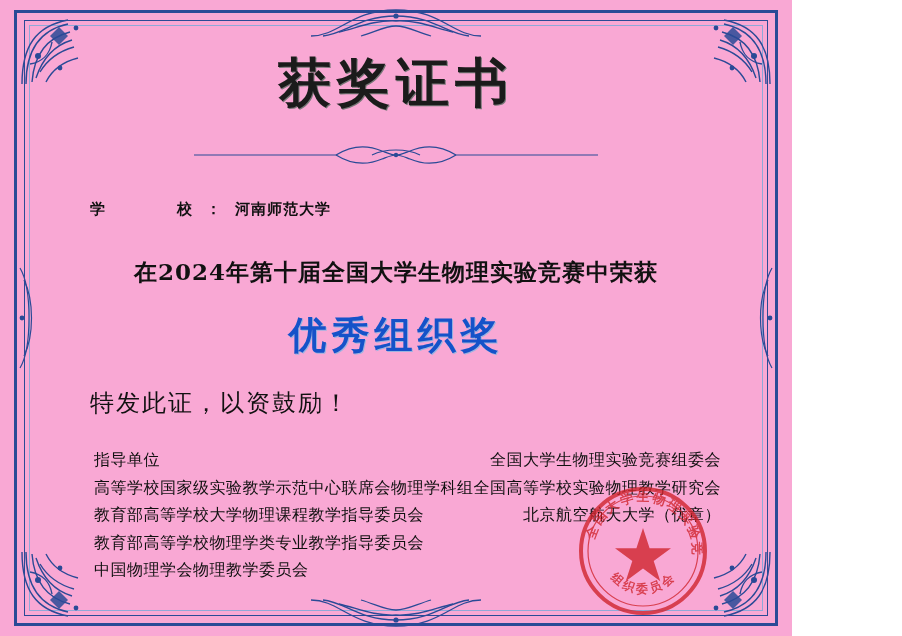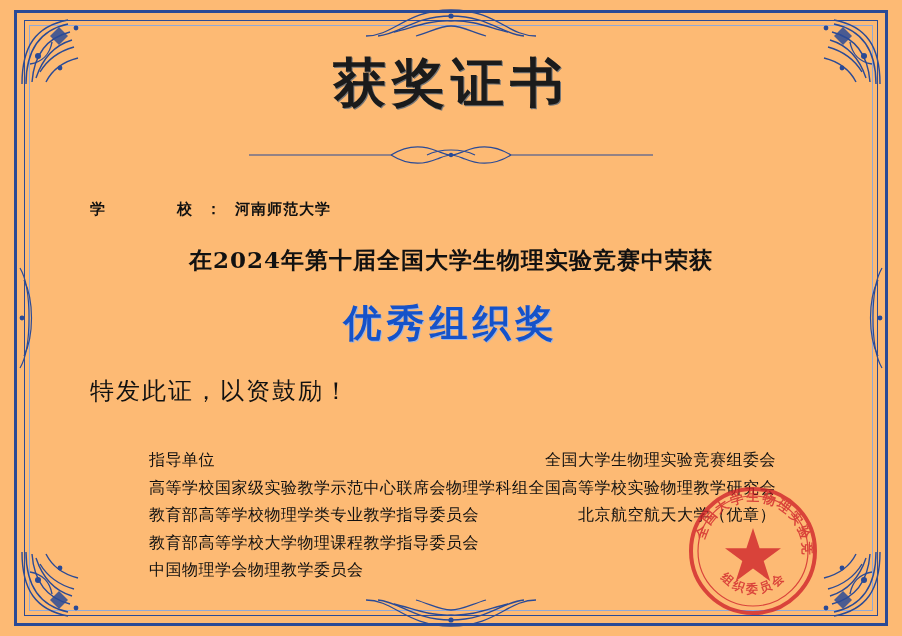--- a/index.html
+++ b/index.html
@@ -5,23 +5,23 @@
   html, body {
     margin: 0;
     padding: 0;
     background: #ffffff;
   }
   body {
     font-family: "Liberation Serif", serif;
   }
   .certificate {
     position: relative;
-    width: 902px;
+    width: 792px;
     height: 636px;
-    background: #fdba74;
+    background: #f9a8d4;
     overflow: hidden;
   }
 
   
   .border-outer {
     position: absolute;
     left: 14px;
     top: 10px;
     right: 14px;
     bottom: 10px;
@@ -115,21 +115,21 @@
     font-family: "DejaVu Serif", serif;
     font-size: 15px;
     color: #111;
     font-weight: bold;
     letter-spacing: 1px;
   }
   .school-label { letter-spacing: 14px; }
   .school-name { letter-spacing: 1px; }
 
   .line-main {
-    margin-top: 26px;
+    margin-top: 38px;
     text-align: center;
     font-family: "DejaVu Serif", serif;
     font-size: 23px;
     font-weight: bold;
     color: #111;
     letter-spacing: 1px;
   }
 
   .award {
     margin-top: 22px;
@@ -348,22 +348,22 @@
 
     <div class="award">优秀组织奖</div>
 
     <div class="encourage">特发此证，以资鼓励！</div>
 
     <div class="footer">
 
       <div class="guidance">
         <div class="g-title">指导单位</div>
         <div>高等学校国家级实验教学示范中心联席会物理学科组</div>
+        <div>教育部高等学校大学物理课程教学指导委员会</div>
         <div>教育部高等学校物理学类专业教学指导委员会</div>
-        <div>教育部高等学校大学物理课程教学指导委员会</div>
         <div>中国物理学会物理教学委员会</div>
       </div>
 
       <div class="issuer">
         <div>全国大学生物理实验竞赛组委会</div>
         <div>全国高等学校实验物理教学研究会</div>
         <div>北京航空航天大学（优章）</div>
       </div>
 
     </div>

